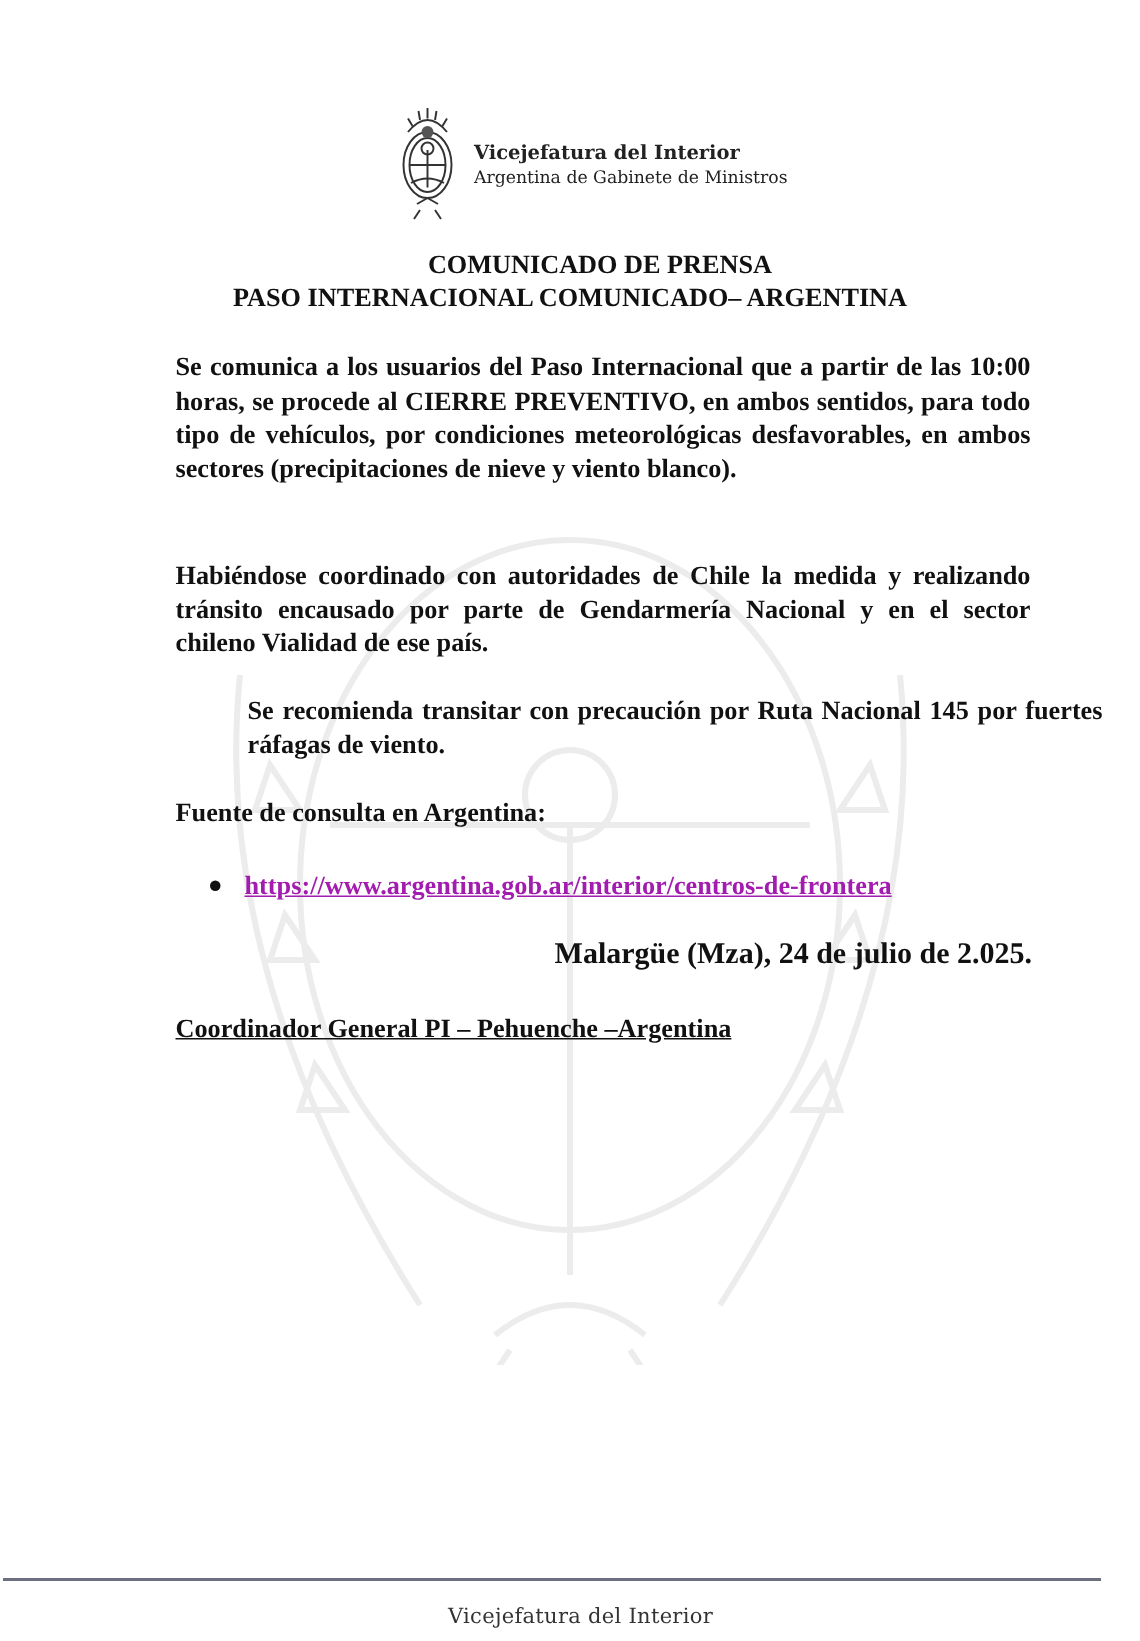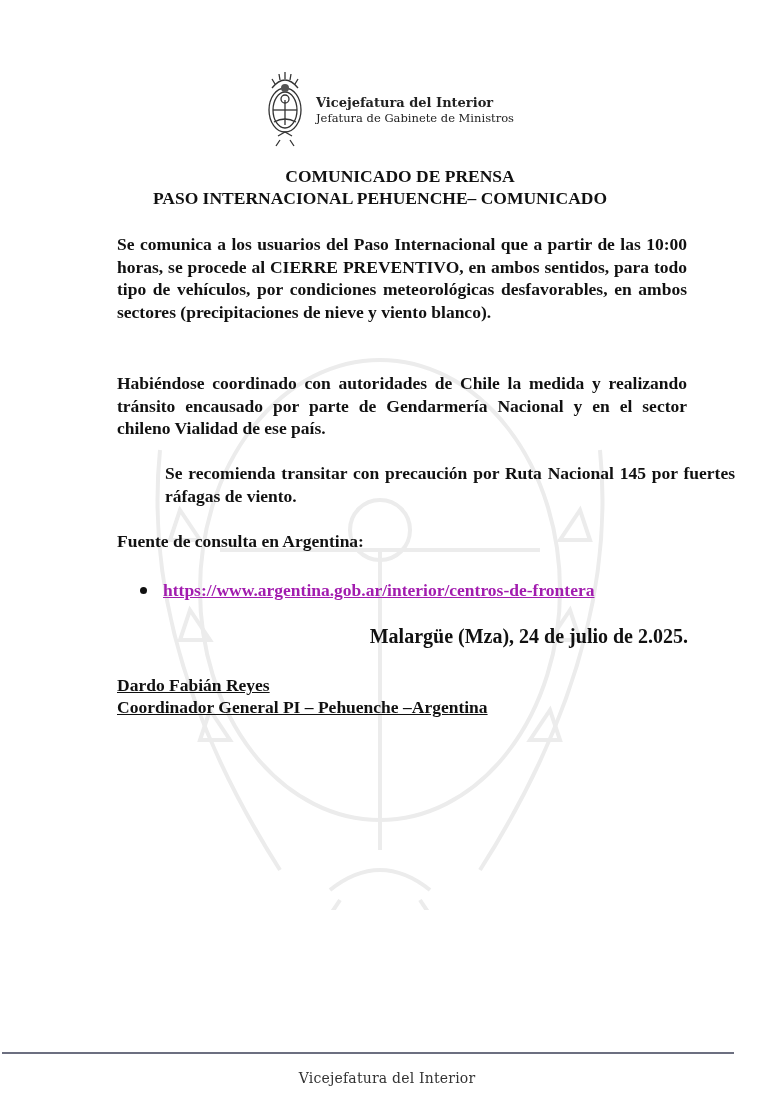--- a/index.html
+++ b/index.html
@@ -50,40 +50,39 @@
       <line x1="11" y1="40" x2="35" y2="40"></line>
       <line x1="23" y1="30" x2="23" y2="55"></line>
       <circle cx="23" cy="29" r="4"></circle>
       <path d="M12 52 q11 -6 22 0"></path>
       <path d="M16 66 l7 -4 l7 4 M18 70 l-4 6 M28 70 l4 6"></path>
     </g>
     <circle cx="23" cy="18" r="4" fill="#555"></circle>
   </svg>
   <div class="header-text">
     <div class="header-title">Vicejefatura del Interior</div>
-    <div class="header-sub">Jefatura de Gabinete de Ministros</div>
+    <div class="header-sub">Argentina de Gabinete de Ministros</div>
   </div>
 </div>
 
 <div class="titles">
   <div class="t1">COMUNICADO DE PRENSA</div>
-  <div class="t2">PASO INTERNACIONAL PEHUENCHE– COMUNICADO</div>
+  <div class="t2">PASO INTERNACIONAL COMUNICADO– ARGENTINA</div>
 </div>
 
 <div class="body p1">Se comunica a los usuarios del  Paso Internacional que a partir de las 10:00 horas, se procede al CIERRE PREVENTIVO, en ambos sentidos, para todo tipo de vehículos, por condiciones meteorológicas desfavorables, en ambos sectores (precipitaciones  de nieve y viento blanco).</div>
 <div class="body p2">Habiéndose coordinado  con autoridades de Chile  la medida y realizando tránsito encausado por parte de Gendarmería Nacional y en el sector chileno Vialidad de ese país.</div>
 <div class="body p3">Se recomienda transitar con precaución por Ruta Nacional 145 por fuertes ráfagas de viento.</div>
 <div class="body p4">Fuente de consulta  en Argentina:</div>
 
 <div class="bullet">
   <span class="dot"></span>
   <a>https://www.argentina.gob.ar/interior/centros-de-frontera</a>
 </div>
 
 <div class="date">Malargüe (Mza), 24 de julio de 2.025.</div>
 
 <div class="sig">
-  <div>Dardo Fabián Reyes</div>
   <div>Coordinador General PI – Pehuenche –Argentina</div>
 </div>
 
 <div class="footer-line"></div>
 <div class="footer-text">Vicejefatura del Interior</div>
 
 </body></html>

